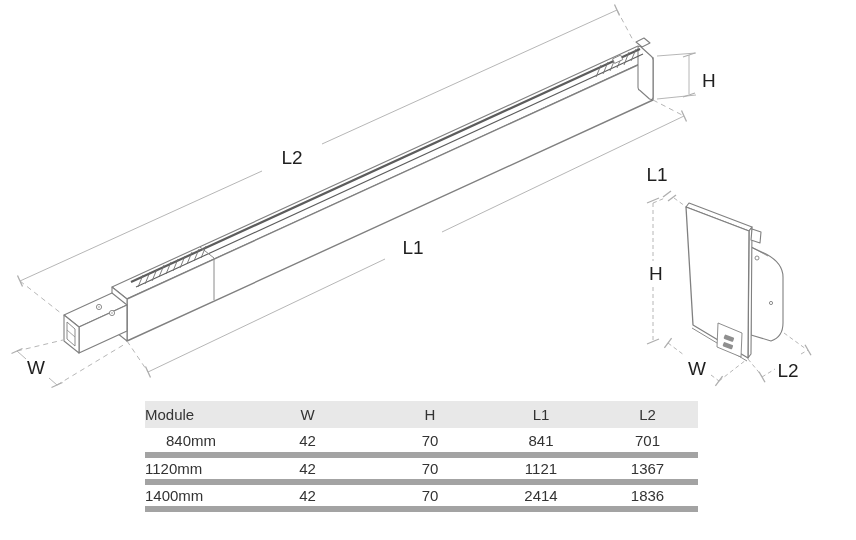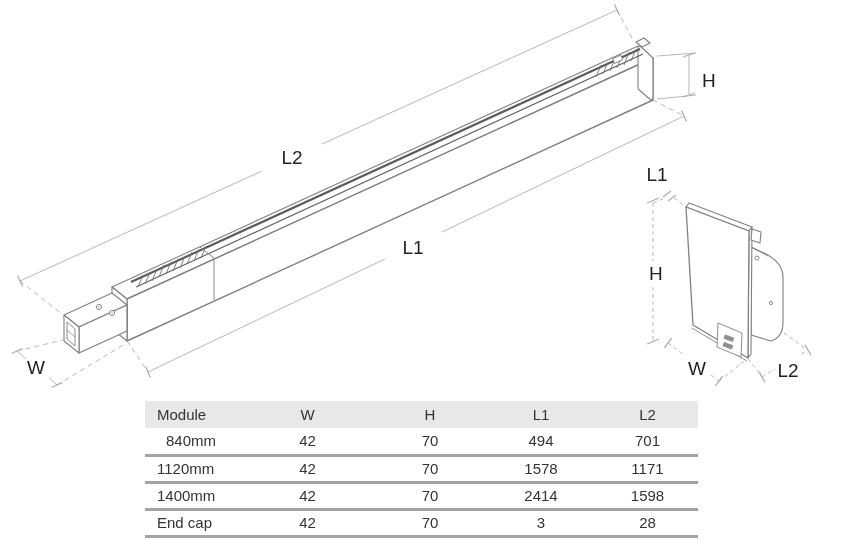--- a/index.html
+++ b/index.html
@@ -4,24 +4,24 @@
 <style>
   html,body{margin:0;padding:0;background:#ffffff;}
   .stage{position:relative;width:856px;height:540px;background:#ffffff;overflow:hidden;
          font-family:"Liberation Sans",sans-serif;}
   .drawing{position:absolute;left:0;top:0;}
   .dim-label{font-family:"Liberation Sans",sans-serif;font-size:19px;fill:#1f1f1f;}
   
   .spec-table{position:absolute;left:145px;top:401px;width:553px;border-collapse:collapse;
               font-size:15px;color:#333333;table-layout:fixed;}
   .spec-table thead tr{height:27px;background:#e8e8e8;}
-  .spec-table tbody tr{height:27px;border-bottom:3px solid #a3a3a3;}
+  .spec-table tbody tr{height:27px;border-bottom:6px solid #a3a3a3;}
   .spec-table th{font-weight:normal;}
   .spec-table th,.spec-table td{padding:0;vertical-align:middle;text-align:center;}
-  .spec-table th:first-child,.spec-table td:first-child{text-align:left;padding-left:12px;}
+  .spec-table th:first-child,.spec-table td:first-child{text-align:left;}
   .spec-table tbody tr:first-child td:first-child{padding-left:21px;}
 </style>
 </head>
 <body>
 
 <div class="stage">
 
   <svg class="drawing" width="856" height="540" viewBox="0 0 856 540">
 
     <g fill="#ffffff" stroke="#808080" stroke-width="1.1" stroke-linejoin="round">
@@ -198,40 +198,33 @@
         <th>H</th>
         <th>L1</th>
         <th>L2</th>
       </tr>
     </thead>
     <tbody>
       <tr>
         <td>840mm</td>
         <td>42</td>
         <td>70</td>
-        <td>494</td>
+        <td>841</td>
         <td>701</td>
       </tr>
       <tr>
         <td>1120mm</td>
         <td>42</td>
         <td>70</td>
-        <td>1578</td>
-        <td>1171</td>
+        <td>1121</td>
+        <td>1367</td>
       </tr>
       <tr>
         <td>1400mm</td>
         <td>42</td>
         <td>70</td>
         <td>2414</td>
-        <td>1598</td>
-      </tr>
-      <tr>
-        <td>End cap</td>
-        <td>42</td>
-        <td>70</td>
-        <td>3</td>
-        <td>28</td>
+        <td>1836</td>
       </tr>
     </tbody>
   </table>
 
 </div>
 
 </body></html>

